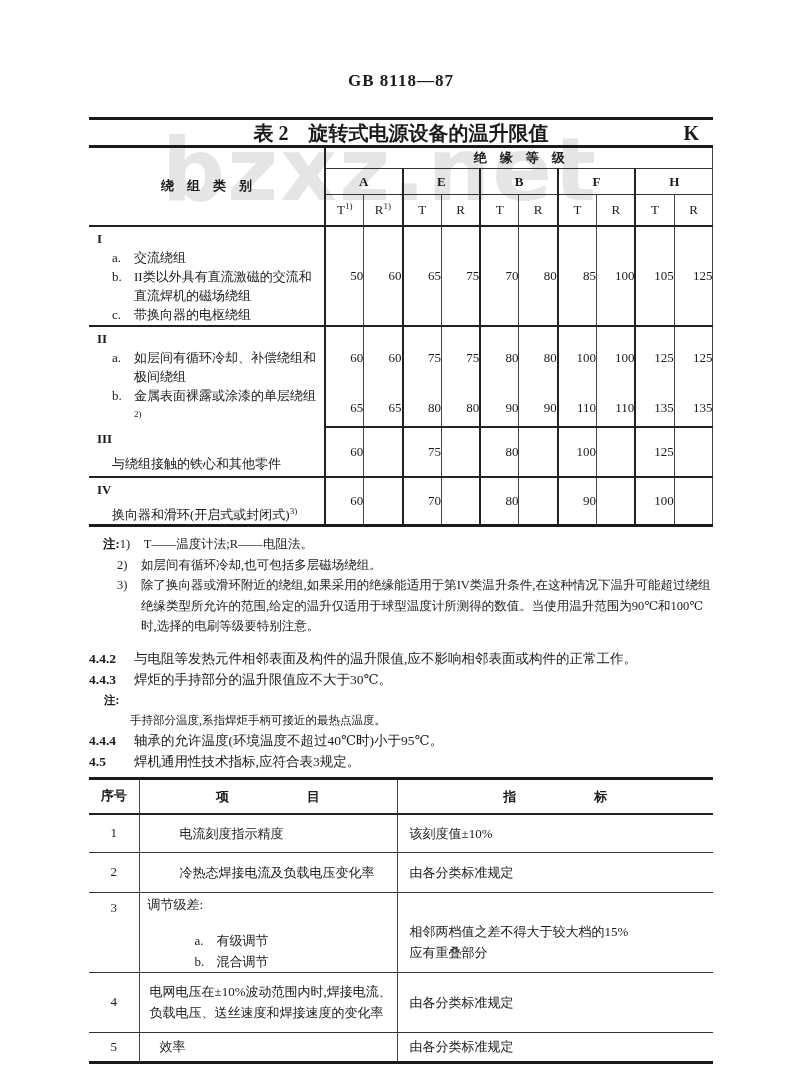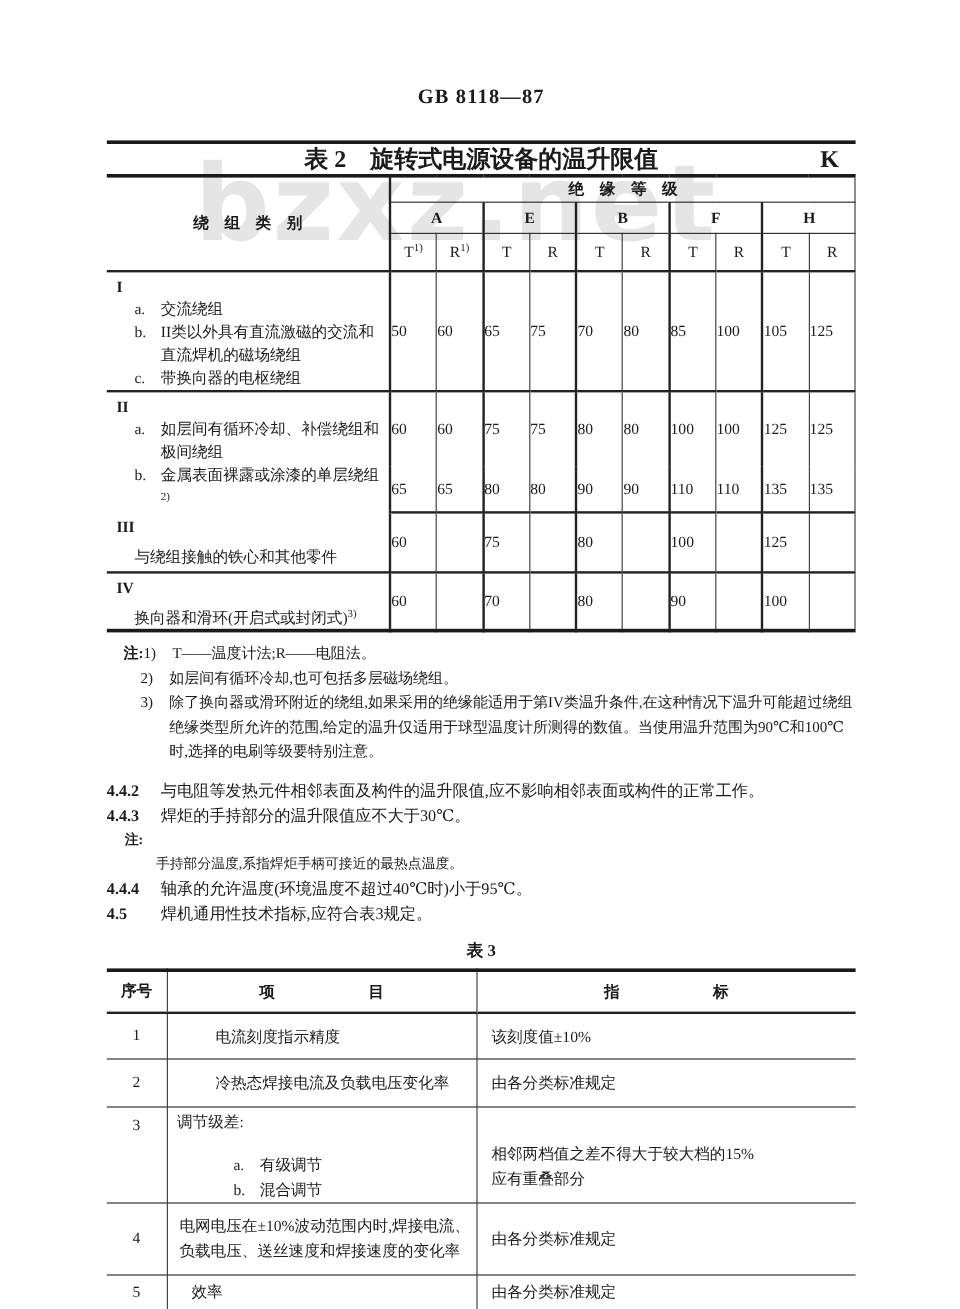--- a/index.html
+++ b/index.html
@@ -36,21 +36,21 @@
   .t2 .lastc{ border-right:1px solid #444; }
   .t2 sup { font-size:9px; }
 
   .t2 .lbl { border-right:2px solid #222; vertical-align:top; padding-top:3px; }
   .t2 .roman { padding-left:8px; line-height:18px; font-weight:bold; }
   .t2 .item { display:flex; line-height:19px; }
   .t2 .item .mk { flex:0 0 45px; padding-left:23px; }
   .t2 .item .tx { flex:1; padding-right:2px; }
   .t2 .secline { padding-left:23px; line-height:19px; padding-top:3px; }
 
-  .t2 .v { border-right:1px solid #444; text-align:left; vertical-align:middle;border-radius:13px; }
+  .t2 .v { border-right:1px solid #444; text-align:right; vertical-align:middle;border-radius:13px; }
   .t2 tr.secend td { border-bottom:2px solid #222; }
   .t2 tr.iia td { border-bottom:none; }
 
   
   .notes { margin-top:7px; font-size:12.5px; line-height:20.5px; }
   .nrow { display:flex; }
   .nrow .nlab { flex:0 0 28px; padding-left:14px; font-weight:bold; }
   .nrow .nmk  { flex:0 0 24px; }
   .nrow .ntx  { flex:1; }
 
@@ -271,21 +271,20 @@
       <div class="clause">
         <span class="cno">4.4.4</span>
         <span class="ctx">轴承的允许温度(环境温度不超过40℃时)小于95℃。</span>
       </div>
       <div class="clause">
         <span class="cno">4.5</span>
         <span class="ctx">焊机通用性技术指标,应符合表3规定。</span>
       </div>
     </div>
 
-    <div class="t3cap">表 3</div>
 
     <table class="t3">
       <colgroup>
         <col style="width:50px">
           <col style="width:258px">
           <col style="width:316px">
       </colgroup>
       <tbody>
           <tr class="h">
         <td class="no">序号</td>

